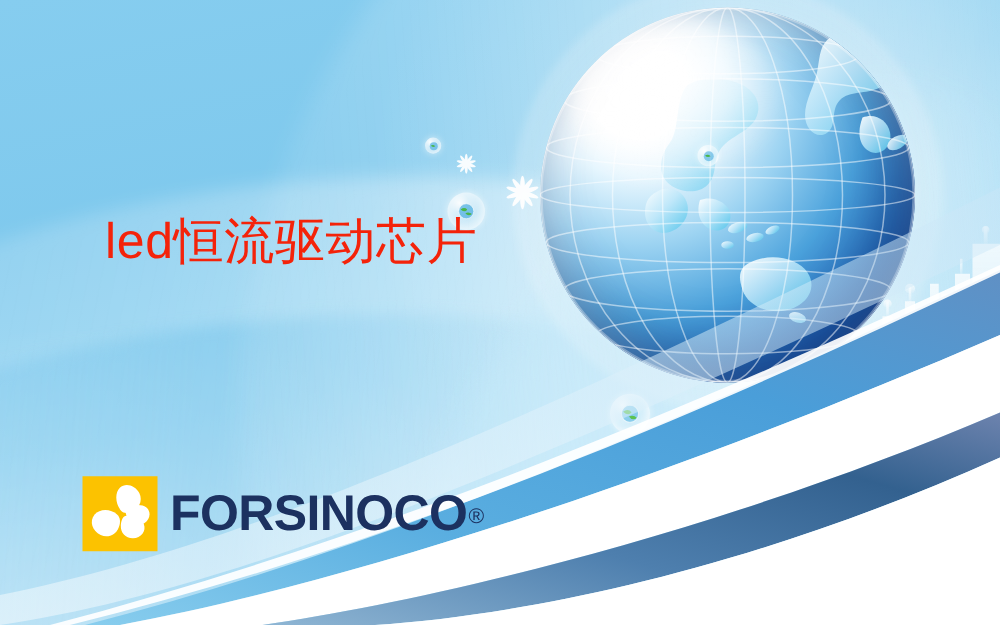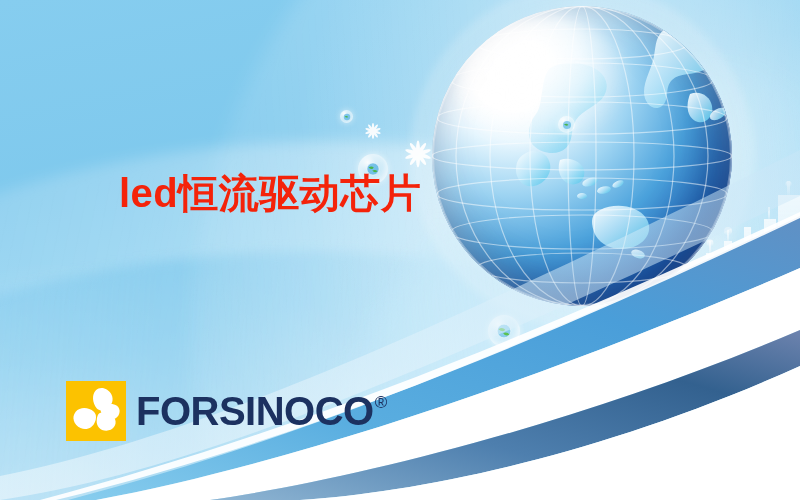--- a/index.html
+++ b/index.html
@@ -242,24 +242,23 @@
 
   
   .headline {
     position: absolute;
     left: 84px;
     top: 162px;
     width: 470px;
     color: #f4230a;
     font-size: 40px;
     line-height: 1.55;
-    font-weight: 700;
+    font-weight: 400;
     letter-spacing: 0.5px;
     white-space: nowrap;
-    margin-left: 35px;
   }
   .headline .line-1 { display: block; }
   .headline .line-2 { display: block; padding-left: 14px; }
 
   
   .logo {
     position: absolute;
     left: 66px;
     top: 381px;
     display: flex;
@@ -269,21 +268,21 @@
   .logo-mark {
     width: 60px;
     height: 60px;
     background: #fcc200;
     flex: 0 0 auto;
     position: relative;
   }
   .logo-text { display: flex; flex-direction: column; line-height: 1; }
   .logo-word {
     display: flex;
-    align-items: flex-start;
+    align-items: center;
     color: #1c3160;
     font-size: 40px;
     font-weight: bold;
     letter-spacing: -0.5px;
     line-height: 0.95;
   }
   .logo-reg {
     font-size: 17px;
     line-height: 1;
     margin-top: 2px;

